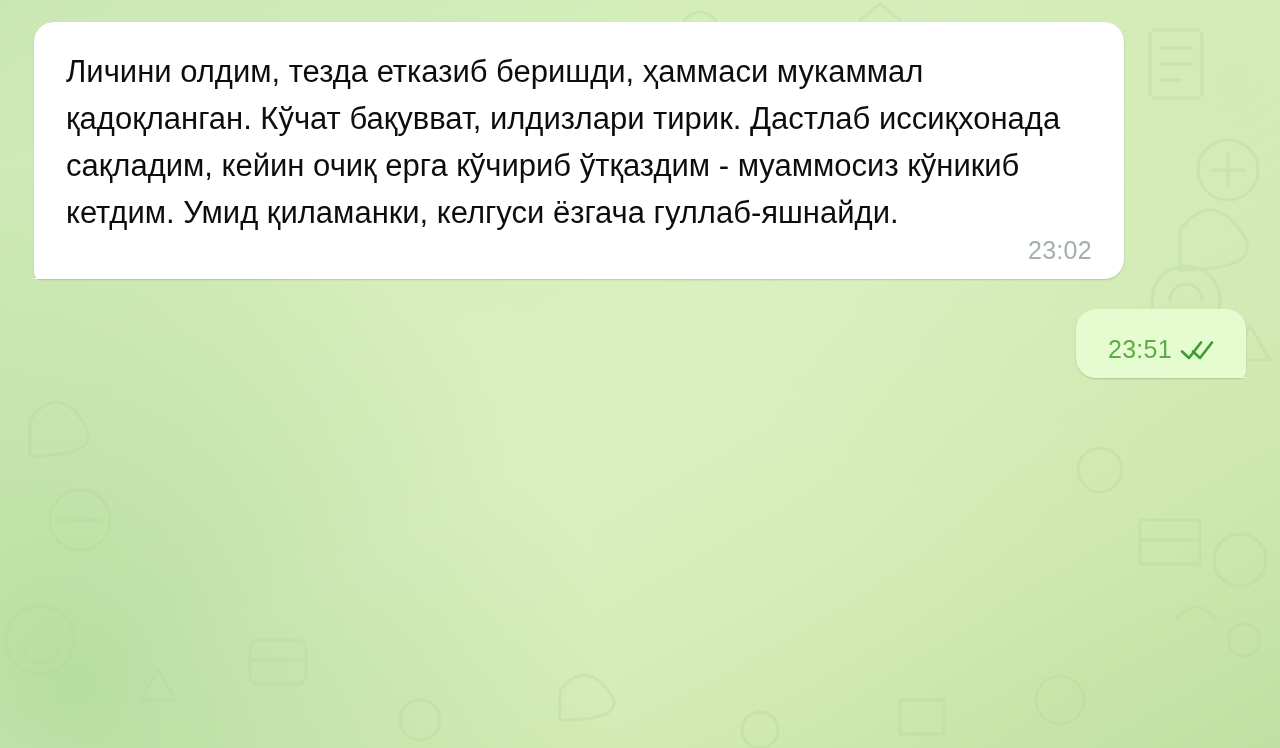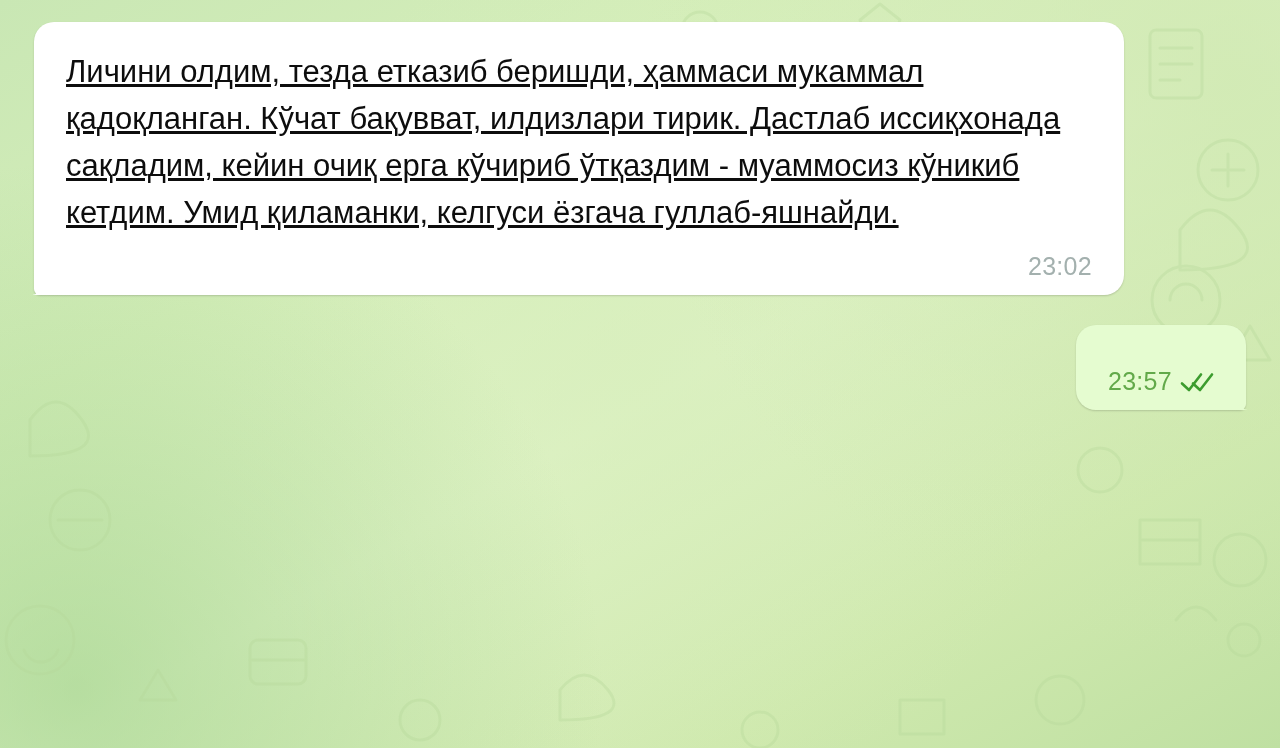--- a/index.html
+++ b/index.html
@@ -92,29 +92,27 @@
     background: #e5fcd0;
     clip-path: path("M0 20 L0 0 L0 14 C6 20 12 21 18 20 Z");
   }
 
   .msg-text {
     font-size: 31px;
     line-height: 47px;
     color: #0d0d0d;
     white-space: pre-line;
     word-wrap: break-word;
-    text-decoration: underline;
   }
 
   .meta {
     display: flex;
     align-items: center;
     justify-content: flex-end;
     gap: 8px;
-    margin-top: 16px;
     text-align: right;
   }
   .time {
     font-size: 25px;
     letter-spacing: 0.3px;
   }
   .time.incoming { color: #a3b0ae; }
   .time.outgoing { color: #62a94a; }
 
   .ticks {
@@ -177,21 +175,21 @@
         <div class="msg-text">Личини олдим, тезда етказиб беришди, ҳаммаси мукаммал қадоқланган. Кўчат бақувват, илдизлари тирик. Дастлаб иссиқхонада сақладим, кейин очиқ ерга кўчириб ўтқаздим - муаммосиз кўникиб кетдим. Умид қиламанки, келгуси ёзгача гуллаб-яшнайди.</div>
         <div class="meta">
           <span class="time incoming">23:02</span>
         </div>
       </div>
     </div>
 
     <div class="row outgoing">
       <div class="bubble outgoing">
         <div class="meta">
-          <span class="time outgoing">23:57</span>
+          <span class="time outgoing">23:51</span>
           <span class="ticks">
             <svg width="34" height="22" viewBox="0 0 34 22" fill="none" stroke="#3c9c2e" stroke-width="2.6" stroke-linecap="round" stroke-linejoin="round">
               <path d="M2 12.5 L9 19 L21 3.5"></path>
               <path d="M13 12.5 L20 19 L32 3.5"></path>
             </svg>
           </span>
         </div>
       </div>
     </div>
 

